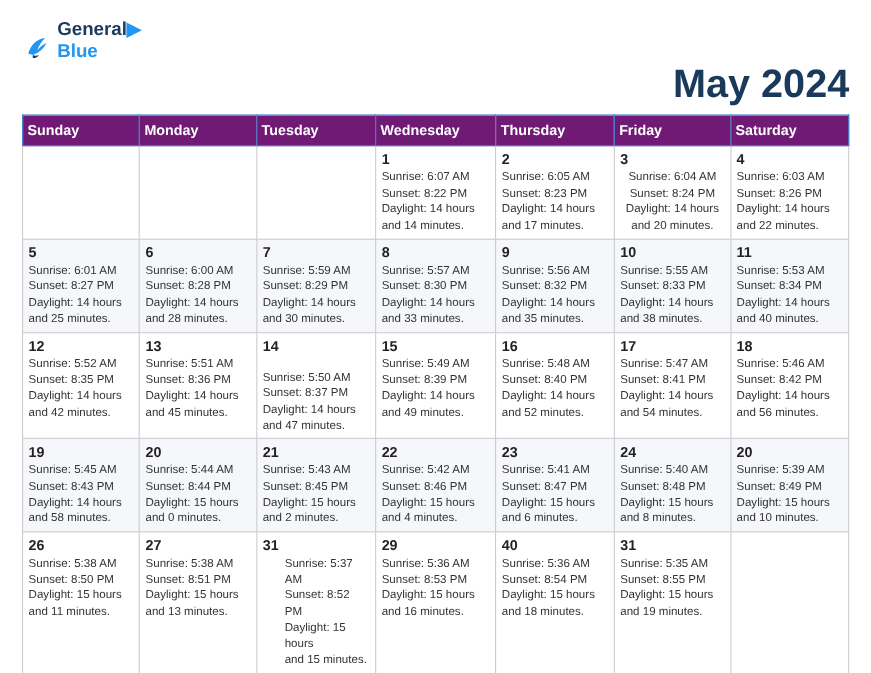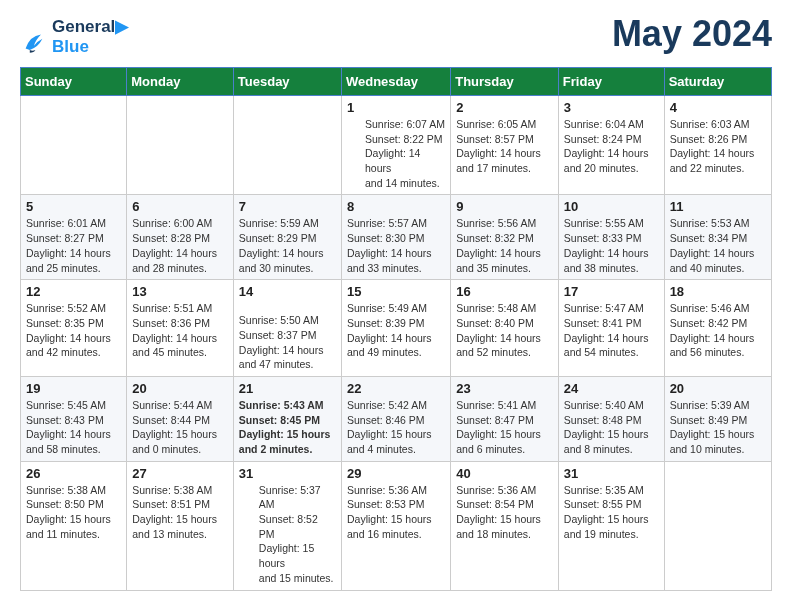--- a/index.html
+++ b/index.html
@@ -23,39 +23,40 @@
       display: flex;
       align-items: flex-end;
       gap: 4px;
     }
     .logo-bird {
       width: 28px;
       height: 28px;
     }
     .title-block {
       text-align: center;
+      margin-top: 42px;
     }
     .month-title {
       font-size: 36px;
       font-weight: bold;
       color: #1a3a5c;
       line-height: 1;
     }
     .location {
       font-size: 15px;
       color: #333;
       margin-top: 2px;
     }
     .calendar {
       width: 100%;
       border-collapse: collapse;
       margin-top: 10px;
     }
     .calendar th {
-      background: #15803d;
+      background: #701a75;
       color: #fff;
       font-size: 13px;
       font-weight: bold;
       padding: 6px 4px;
       text-align: left;
       border: 1px solid #4a7fcb;
     }
     .calendar td {
       vertical-align: top;
       border: 1px solid #ccc;
@@ -114,35 +115,35 @@
         <th>Saturday</th>
       </tr>
     </thead>
     <tbody id="calendar-body">
     <tr>
           <td class="empty-cell"></td>
           <td class="empty-cell"></td>
           <td class="empty-cell"></td>
           <td>
             <div class="day-num">1</div>
-            <div class="day-info" style="white-space: pre-line; margin-left: 18px;">Sunrise: 6:07 AM
+            <div class="day-info" style="white-space: pre-line;">Sunrise: 6:07 AM
 Sunset: 8:22 PM
 Daylight: 14 hours
 and 14 minutes.</div>
           </td>
           <td>
             <div class="day-num">2</div>
             <div class="day-info" style="white-space: pre-line;">Sunrise: 6:05 AM
-Sunset: 8:57 PM
+Sunset: 8:23 PM
 Daylight: 14 hours
 and 17 minutes.</div>
           </td>
           <td>
             <div class="day-num">3</div>
-            <div class="day-info" style="white-space: pre-line;">Sunrise: 6:04 AM
+            <div class="day-info" style="white-space: pre-line; text-align: center;">Sunrise: 6:04 AM
 Sunset: 8:24 PM
 Daylight: 14 hours
 and 20 minutes.</div>
           </td>
           <td>
             <div class="day-num">4</div>
             <div class="day-info" style="white-space: pre-line;">Sunrise: 6:03 AM
 Sunset: 8:26 PM
 Daylight: 14 hours
 and 22 minutes.</div>
@@ -260,21 +261,21 @@
           </td>
           <td>
             <div class="day-num">20</div>
             <div class="day-info" style="white-space: pre-line;">Sunrise: 5:44 AM
 Sunset: 8:44 PM
 Daylight: 15 hours
 and 0 minutes.</div>
           </td>
           <td>
             <div class="day-num">21</div>
-            <div class="day-info" style="white-space: pre-line; font-weight: bold;">Sunrise: 5:43 AM
+            <div class="day-info" style="white-space: pre-line;">Sunrise: 5:43 AM
 Sunset: 8:45 PM
 Daylight: 15 hours
 and 2 minutes.</div>
           </td>
           <td>
             <div class="day-num">22</div>
             <div class="day-info" style="white-space: pre-line;">Sunrise: 5:42 AM
 Sunset: 8:46 PM
 Daylight: 15 hours
 and 4 minutes.</div>

